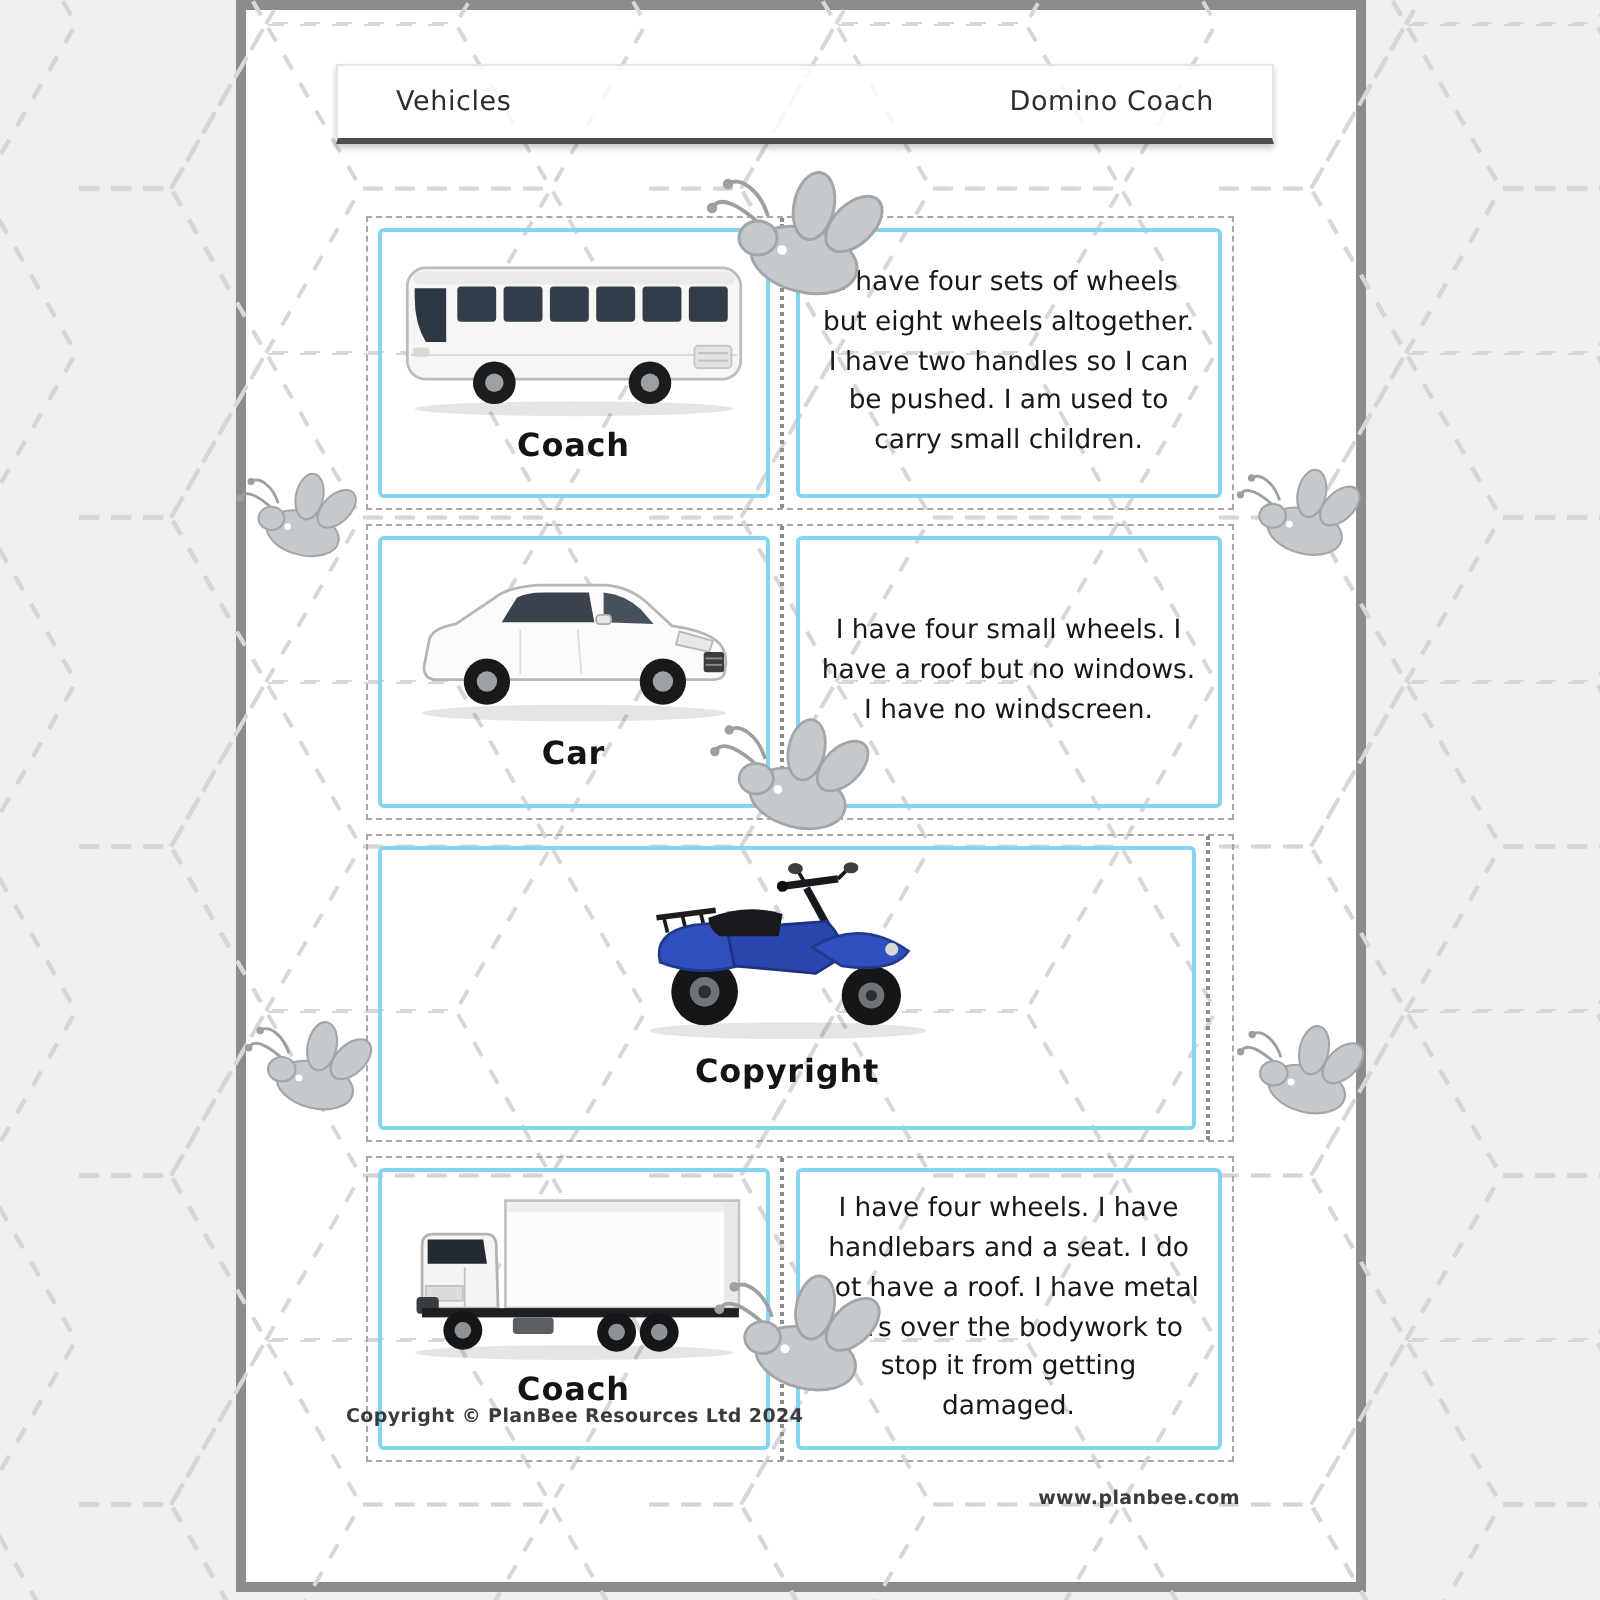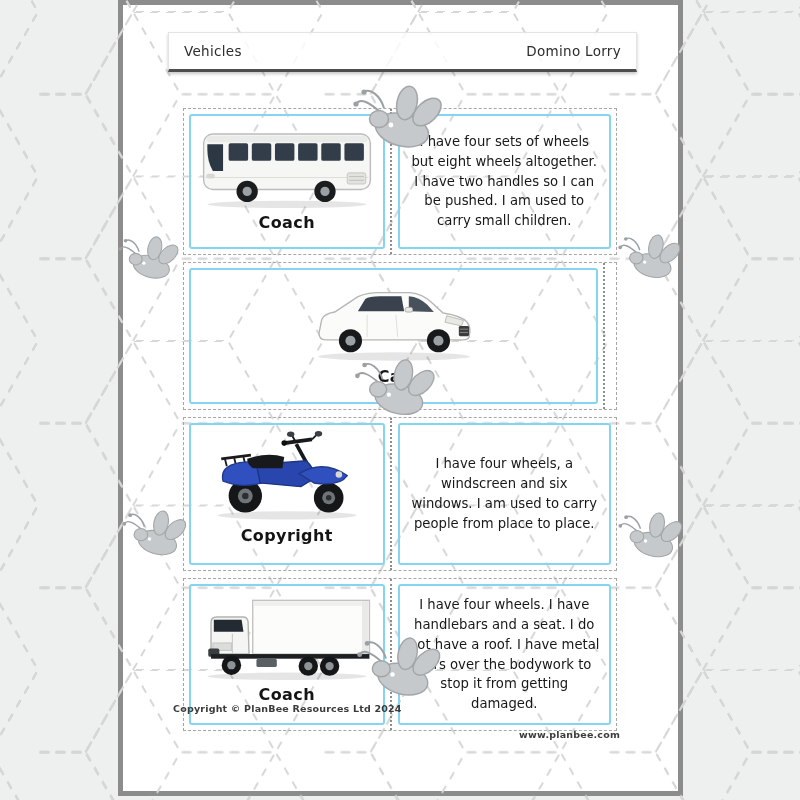--- a/index.html
+++ b/index.html
@@ -13,21 +13,21 @@
     position:absolute; left:118px; top:0; width:555px; height:786px;
     background:#ffffff; border:5px solid #8c8c8c; z-index:1;
   }
   .pattern-inner { position:absolute; left:-123px; top:-5px; width:800px; height:800px; z-index:0; pointer-events:none; }
   .header-bar {
     position:absolute; left:45px; top:27px; width:469px; height:40px; z-index:2;
     background:rgba(255,255,255,0.82);
     border:1px solid #e4e4e4; border-bottom:3px solid #4e4e4e;
     box-shadow:0 2px 3px rgba(0,0,0,0.22);
     display:flex; justify-content:space-between; align-items:center;
-    padding:0 15px; box-sizing:border-box;
+    padding:0 29px; box-sizing:border-box;
   }
   .header-text { font-size:13.5px; color:#2d2d2d; letter-spacing:0.3px; }
   .domino-row {
     position:absolute; left:60px; width:434px; z-index:2;
     border:1.5px dashed #a6a6a6; box-sizing:border-box;
     display:flex; align-items:stretch; padding:5px;
   }
   .row-1 { top:103px; height:147px; }
   .row-2 { top:257px; height:148px; }
   .row-3 { top:412px; height:154px; }
@@ -50,21 +50,21 @@
   }
   .text-card { padding:4px 9px; }
   .card-text {
     text-align:center; font-size:13.2px; line-height:1.5; color:#181818;
   }
   .footer-copy {
     position:absolute; left:50px; top:698px; z-index:2;
     font-size:9.5px; font-weight:700; color:#3b3b3b; letter-spacing:0.2px;
   }
   .footer-site {
-    position:absolute; right:58px; top:724px; z-index:2;
+    position:absolute; right:58px; top:739px; z-index:2;
     font-size:9.5px; font-weight:600; color:#3b3b3b; letter-spacing:0.2px;
   }
   .bee { position:absolute; z-index:6; pointer-events:none; }
   .bee-1 { left:350px; top:82px;  width:100px; }
   .bee-2 { left:116px; top:234px; width:68px; }
   .bee-3 { left:616px; top:232px; width:70px; }
   .bee-4 { left:352px; top:356px; width:90px; }
   .bee-5 { left:120px; top:508px; width:72px; }
   .bee-6 { left:616px; top:510px; width:72px; }
   .bee-7 { left:354px; top:634px; width:94px; }
@@ -110,21 +110,21 @@
           <path d="M95,164.5 L142.5,82.2 L237.5,82.2 L285,164.5 L237.5,246.8 L142.5,246.8 Z"></path>
           <path d="M47.5,82.3 L95,0 L190,0 L237.5,82.3 L190,164.5 L95,164.5 Z"></path>
         </g>
       </pattern>
     </defs>
     <rect x="0" y="0" width="800" height="800" fill="url(#hexB)"></rect>
   </svg>
 
   <div class="header-bar">
     <span class="header-text">Vehicles</span>
-    <span class="header-text">Domino Lorry</span>
+    <span class="header-text">Domino Coach</span>
   </div>
 
   <div class="domino-row row-1">
     <div class="card photo-card">
       <svg class="vehicle-img" width="176" height="90" viewBox="0 0 190 97">
         <ellipse cx="95" cy="91" rx="86" ry="4" fill="rgba(0,0,0,0.10)"></ellipse>
         <rect x="5" y="15" width="180" height="60" rx="10" fill="#f6f6f4" stroke="#bcbcbc" stroke-width="1.5"></rect>
         <rect x="8" y="17" width="174" height="7" rx="3.5" fill="#eaeae8"></rect>
         <path d="M9,26 L26,26 L26,55 L15,55 Q9,45 9,31 Z" fill="#2c3744"></path>
         <rect x="32" y="25" width="21" height="19" rx="2" fill="#323d49"></rect>
@@ -166,20 +166,23 @@
         <path d="M97,44 L99,68" stroke="#dededc" fill="none"></path>
         <path d="M66,44 L66,68" stroke="#dededc" fill="none"></path>
         <circle cx="48" cy="72" r="12.5" fill="#17191b"></circle>
           <circle cx="48" cy="72" r="5.5" fill="#9ba1a5"></circle>
         <circle cx="143" cy="72" r="12.5" fill="#17191b"></circle>
           <circle cx="143" cy="72" r="5.5" fill="#9ba1a5"></circle>
       </svg>
       <div class="vehicle-label">Car</div>
     </div>
     <div class="divider"></div>
+    <div class="card text-card">
+      <div class="card-text">I have four small wheels. I have a roof but no windows. I have no windscreen.</div>
+    </div>
   </div>
 
   <div class="domino-row row-3">
     <div class="card photo-card">
       <svg class="vehicle-img" width="176" height="94" viewBox="0 0 190 97">
         <ellipse cx="95" cy="91" rx="75" ry="4.5" fill="rgba(0,0,0,0.10)"></ellipse>
         <path d="M92,13 L122,9" stroke="#17191c" stroke-width="4" fill="none"></path>
         <circle cx="92" cy="13" r="3" fill="#0e0e0e"></circle>
         <path d="M122,9 L128,3" stroke="#17191c" stroke-width="2" fill="none"></path>
         <ellipse cx="129" cy="3" rx="4" ry="3" fill="#3b3f43"></ellipse>
@@ -196,23 +199,20 @@
           <circle cx="140" cy="72" r="3" fill="#2c2e30"></circle>
         <path d="M26,54 Q22,38 44,34 L66,32 L68,56 Q46,62 26,54 Z" fill="#3050c0" stroke="#203a8a" stroke-width="1.5"></path>
         <path d="M62,36 L116,32 Q124,40 126,50 L110,60 L66,56 Z" fill="#2846ae" stroke="#1d3380" stroke-width="1.5"></path>
         <path d="M108,46 Q134,30 160,48 Q152,60 124,56 Z" fill="#3050c0" stroke="#203a8a" stroke-width="1.5"></path>
         <path d="M52,30 Q74,22 92,28 L90,40 L58,40 Q52,36 52,30 Z" fill="#17191c"></path>
         <circle cx="151" cy="47" r="3.5" fill="#d9d9d2"></circle>
       </svg>
       <div class="vehicle-label">Copyright</div>
     </div>
     <div class="divider"></div>
-    <div class="card text-card">
-      <div class="card-text">I have four wheels, a windscreen and six windows. I am used to carry people from place to place.</div>
-    </div>
   </div>
 
   <div class="domino-row row-4">
     <div class="card photo-card">
       <svg class="vehicle-img" width="176" height="92" viewBox="0 0 190 97">
         <ellipse cx="95" cy="92" rx="86" ry="4" fill="rgba(0,0,0,0.10)"></ellipse>
         <rect x="58" y="10" width="126" height="58" fill="#fcfcfa" stroke="#c2c2c0" stroke-width="1.5"></rect>
         <rect x="59" y="11" width="124" height="5" fill="#efefed"></rect>
         <rect x="176" y="11" width="7" height="56" fill="#e9e9e7"></rect>
         <path d="M13,34 Q13,28 19,28 L48,28 Q52,28 53,33 L54,68 L13,68 Z" fill="#f5f5f3" stroke="#b2b2b0" stroke-width="1.5"></path>

